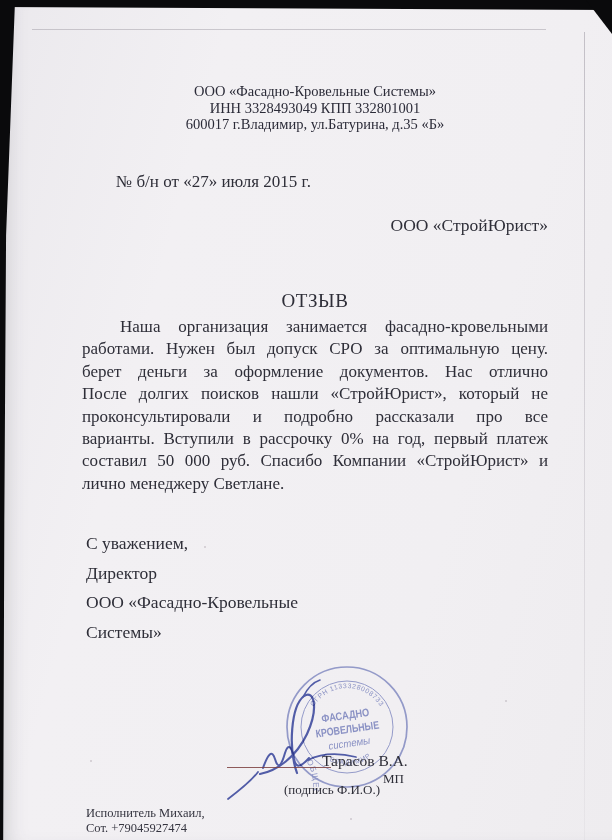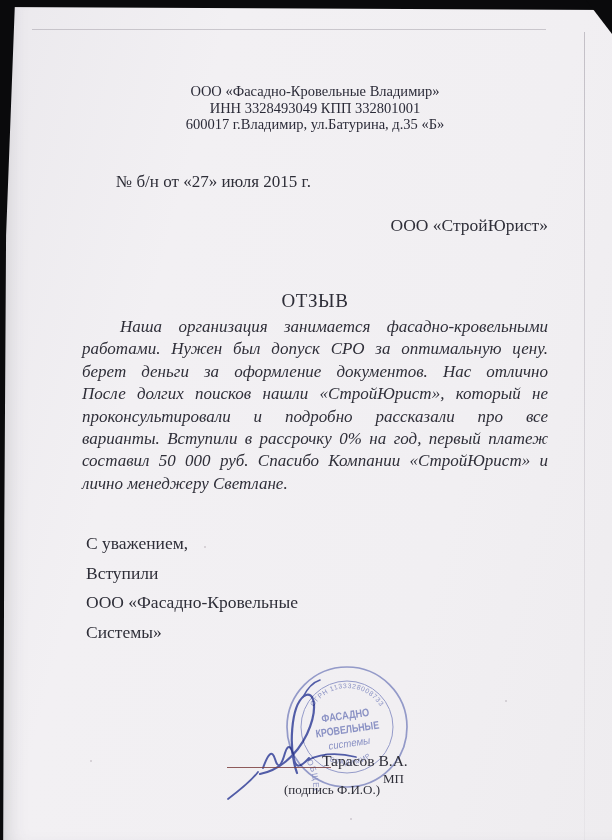--- a/index.html
+++ b/index.html
@@ -22,21 +22,21 @@
     background:linear-gradient(rgba(150,145,156,0.5), rgba(150,145,156,0.08)); }
   .speck { position:absolute; width:2px; height:2px; border-radius:50%; background:rgba(120,110,122,0.30); }
 
   
   .letterhead { position:absolute; left:82px; top:83px; width:466px; text-align:center;
     font-size:14.5px; line-height:16.6px; color:#2b2b38; }
   .refline   { position:absolute; left:78px; top:172px; font-size:17px;margin-left:38px; }
   .addressee { position:absolute; left:82px; top:215px; width:466px; text-align:right; font-size:17.5px; }
   .doc-title { position:absolute; left:82px; top:284px; width:466px; text-align:center;
     font-size:19px; letter-spacing:0.6px;margin-top:6px; }
-  .body-text { position:absolute; left:82px; top:316px; width:466px; font-size:17px; line-height:22.4px;font-style:italic; }
+  .body-text { position:absolute; left:82px; top:316px; width:466px; font-size:17px; line-height:22.4px; }
   .body-text .jline { text-align:justify; text-align-last:justify; }
   .body-text .jline.first { text-indent:38px; }
   .body-text .jline.last  { text-align:center; text-align-last:left; }
   .closing { position:absolute; left:86px; top:529px; font-size:17.5px; line-height:29.5px; }
   .footer  { position:absolute; left:86px; top:806px; font-size:12.5px; line-height:14.5px; color:#34343f; }
 
   
   .sig-line    { position:absolute; left:227px; top:767px; width:104px; height:0;
     border-top:1.6px solid rgba(124,64,64,0.85); }
   .sig-name    { position:absolute; left:322px; top:752px; font-size:15.5px; }
@@ -59,21 +59,21 @@
   <div class="corner-tr"></div>
   <div class="border-left"></div>
   <div class="edge-h"></div>
   <div class="edge-v"></div>
   <div class="speck" style="left:204px; top:546px;"></div>
   <div class="speck" style="left:90px;  top:760px;"></div>
   <div class="speck" style="left:505px; top:700px;"></div>
   <div class="speck" style="left:350px; top:818px;"></div>
 
   <div class="letterhead">
-    <div>ООО «Фасадно-Кровельные Владимир»</div>
+    <div>ООО «Фасадно-Кровельные Системы»</div>
     <div>ИНН 3328493049 КПП 332801001</div>
     <div>600017 г.Владимир, ул.Батурина, д.35 «Б»</div>
   </div>
 
   <div class="refline">№ б/н от «27» июля 2015 г.</div>
   <div class="addressee">ООО «СтройЮрист»</div>
 
   <div class="doc-title">ОТЗЫВ</div>
 
   <div class="body-text">
@@ -82,21 +82,21 @@
     <div class="jline">берет деньги за оформление документов. Нас отлично</div>
     <div class="jline">После долгих поисков нашли «СтройЮрист», который не</div>
     <div class="jline">проконсультировали и подробно рассказали про все</div>
     <div class="jline">варианты. Вступили в рассрочку 0% на год, первый платеж</div>
     <div class="jline">составил 50 000 руб. Спасибо Компании «СтройЮрист» и</div>
     <div class="jline last">лично менеджеру Светлане.</div>
   </div>
 
   <div class="closing">
     <div>С уважением,</div>
-    <div>Вступили</div>
+    <div>Директор</div>
     <div>ООО «Фасадно-Кровельные</div>
     <div>Системы»</div>
   </div>
 
   <svg class="stamp" viewBox="0 0 128 128">
     <defs>
       <path id="ringPath" d="M 23.4,98.1 A 53 53 0 1 1 18.1,90.5" fill="none"></path>
       <path id="ogrnPath" d="M 25.6,57.2 A 39 39 0 0 1 102.4,57.2" fill="none"></path>
       <path id="cityPath" d="M 28.3,77 A 38 38 0 0 0 99.7,77" fill="none"></path>
     </defs>
@@ -126,14 +126,18 @@
       <path d="M 263,768 C 268,754 272,749 275,759 C 278,769 281,767 285,753 C 288,743 292,746 294,759 C 296,769 301,767 309,758" stroke-width="2"></path>
       <path d="M 308,760 C 322,753 340,753 356,757" stroke-width="1.8"></path>
     </g>
   </svg>
 
   <div class="sig-line"></div>
   <div class="sig-name">Тарасов В.А.</div>
   <div class="sig-caption">(подпись Ф.И.О.)</div>
   <div class="sig-mp">МП</div>
 
+  <div class="footer">
+    <div>Исполнитель Михаил,</div>
+    <div>Сот. +79045927474</div>
+  </div>
 
 </div>
 
 </body></html>

